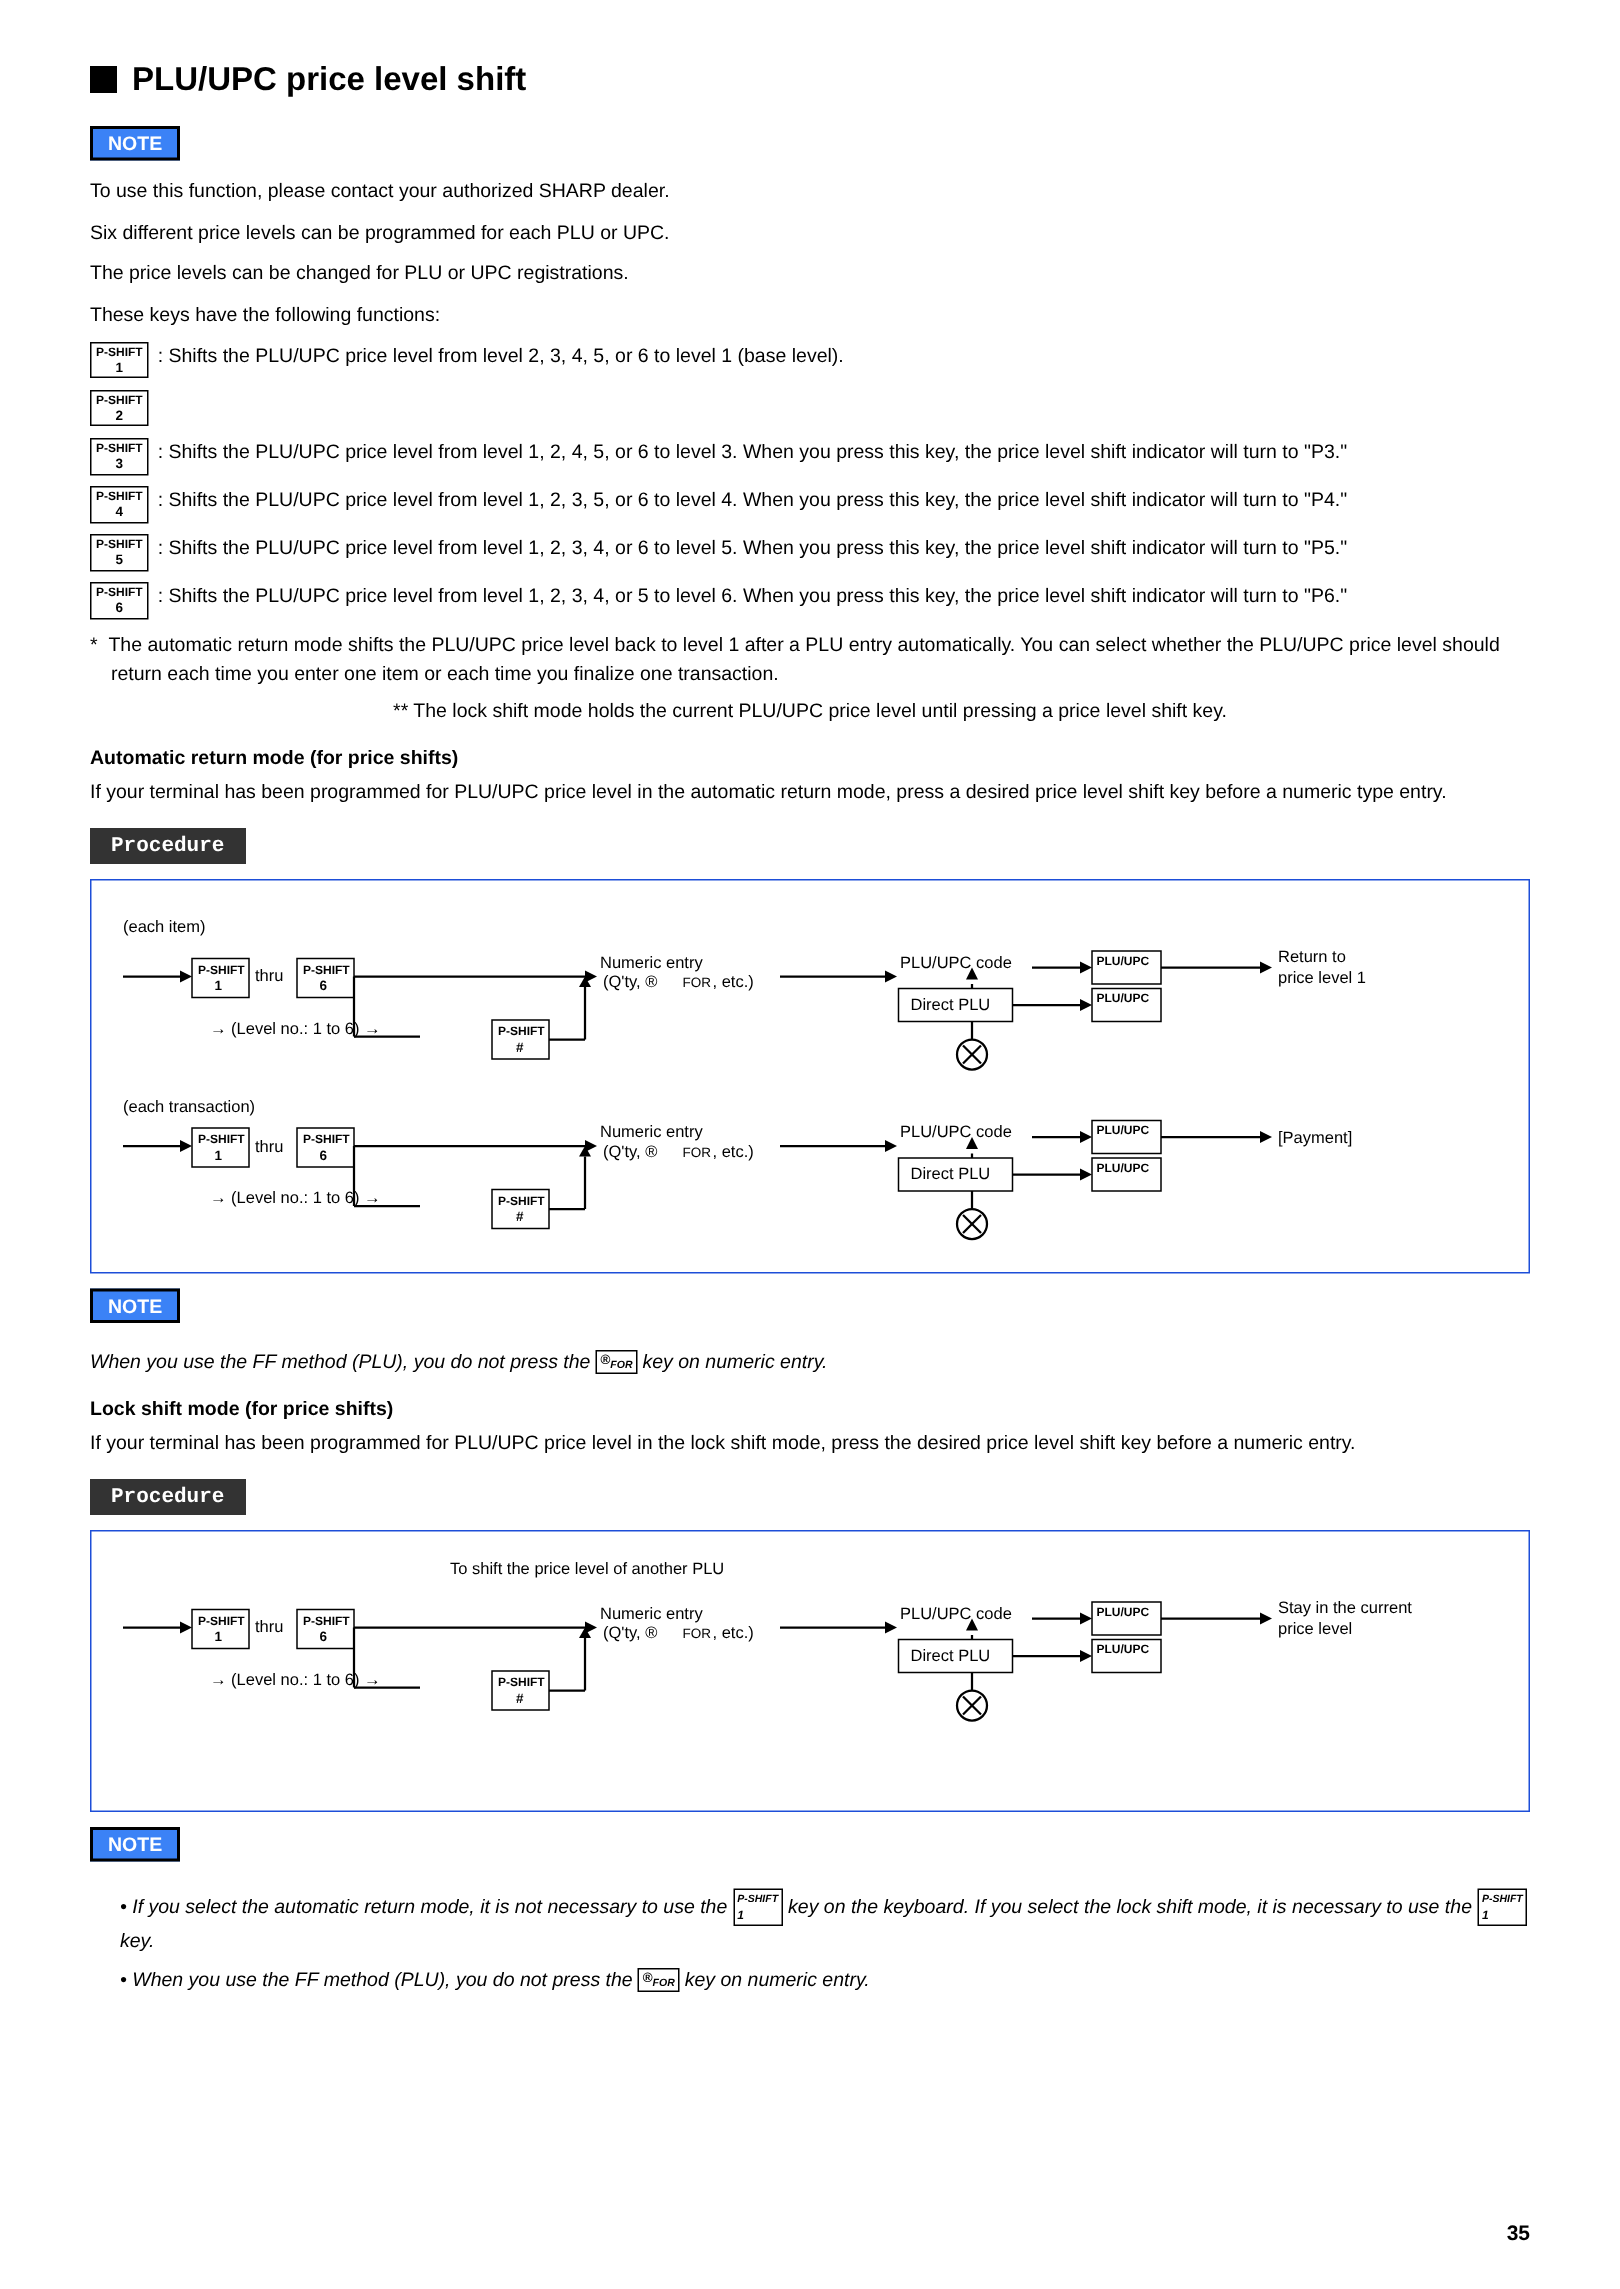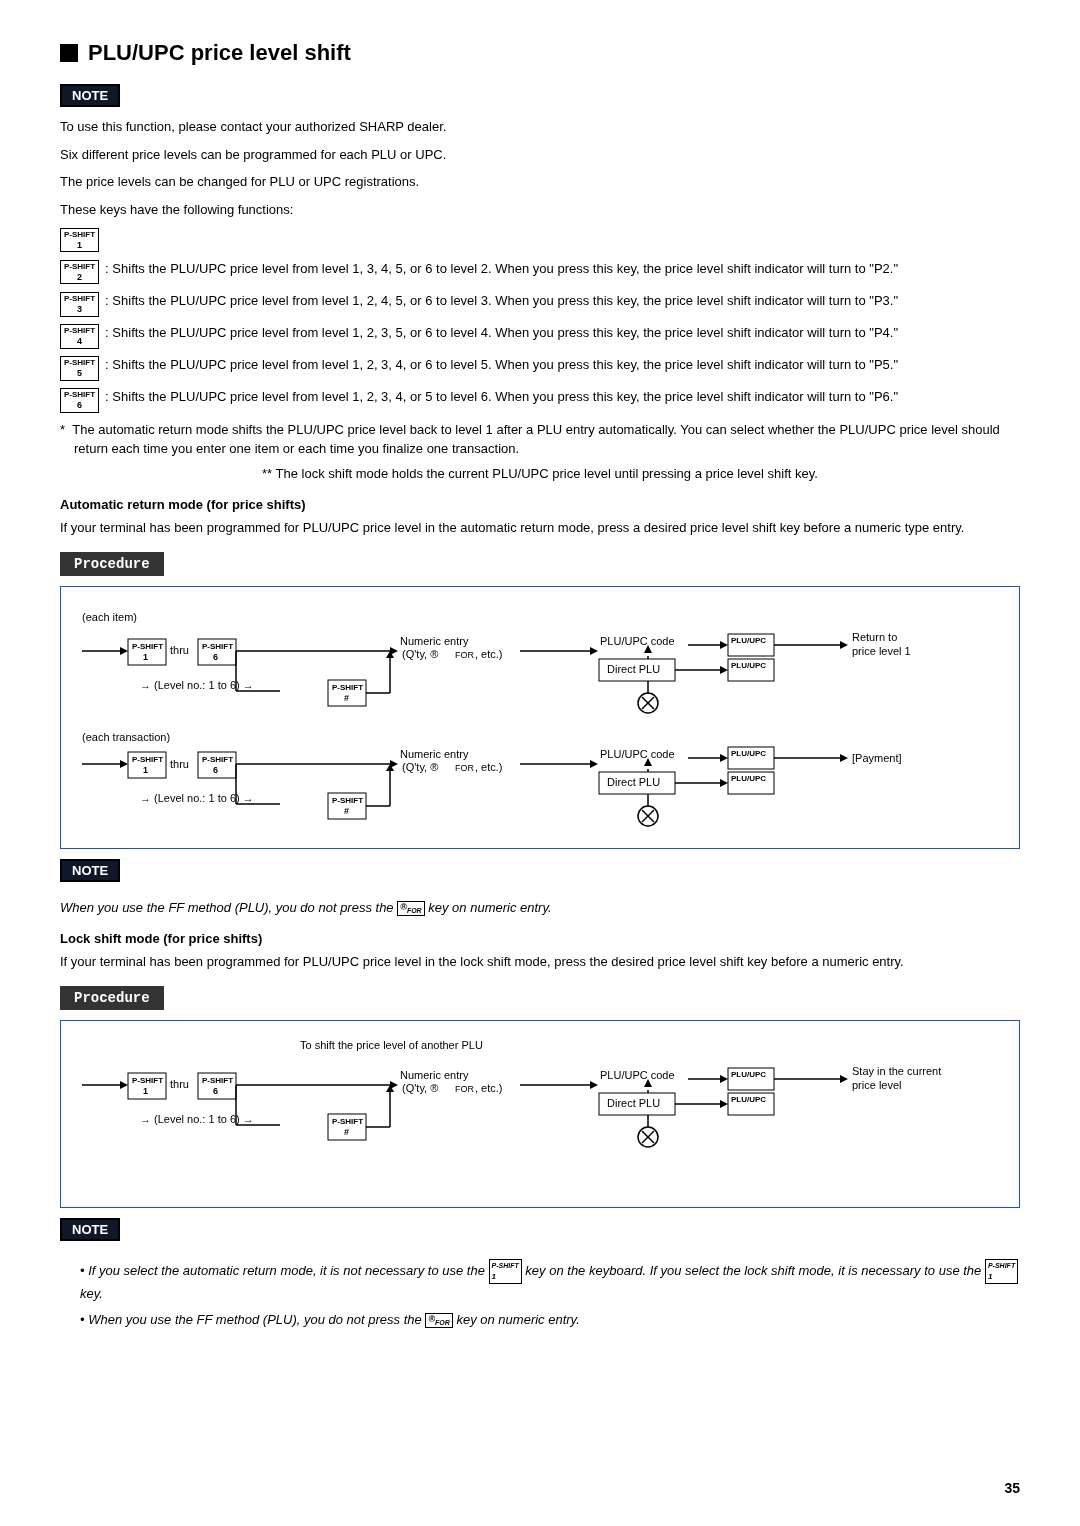--- a/index.html
+++ b/index.html
@@ -28,21 +28,21 @@
       background: #000;
       flex-shrink: 0;
     }
     .note-box {
       border: 2px solid #000;
       display: inline-block;
       padding: 2px 10px;
       font-weight: bold;
       font-size: 13px;
       margin-bottom: 10px;
-      background: #0f172a;
+      background: #3b82f6;
       color: #fff;
     }
     .section-text {
       margin-bottom: 8px;
       line-height: 1.5;
     }
     .key-item {
       display: flex;
       align-items: flex-start;
       margin-bottom: 6px;
@@ -158,27 +158,27 @@
 <p class="section-text">The price levels can be changed for PLU or UPC registrations.</p>
 <p class="section-text">These keys have the following functions:</p>
 
 
 <div style="margin-bottom:6px;">
 
   <div class="key-item">
     <span class="key-img">
       <span class="key-box"><span class="top-label">P-SHIFT</span><span class="bottom-label">1</span></span>
     </span>
+    <span>: <span>Shifts the PLU/UPC price level from level 2, 3, 4, 5, or 6 to level 1 (base level).</span></span>
   </div>
 
   <div class="key-item">
     <span class="key-img">
       <span class="key-box"><span class="top-label">P-SHIFT</span><span class="bottom-label">2</span></span>
     </span>
-    <span>: <span>Shifts the PLU/UPC price level from level 1, 3, 4, 5, or 6 to level 2.  When you press this key, the price level shift indicator will turn to "P2."</span></span>
   </div>
 
   <div class="key-item">
     <span class="key-img">
       <span class="key-box"><span class="top-label">P-SHIFT</span><span class="bottom-label">3</span></span>
     </span>
     <span>: <span>Shifts the PLU/UPC price level from level 1, 2, 4, 5, or 6 to level 3.  When you press this key, the price level shift indicator will turn to "P3."</span></span>
   </div>
 
   <div class="key-item">

